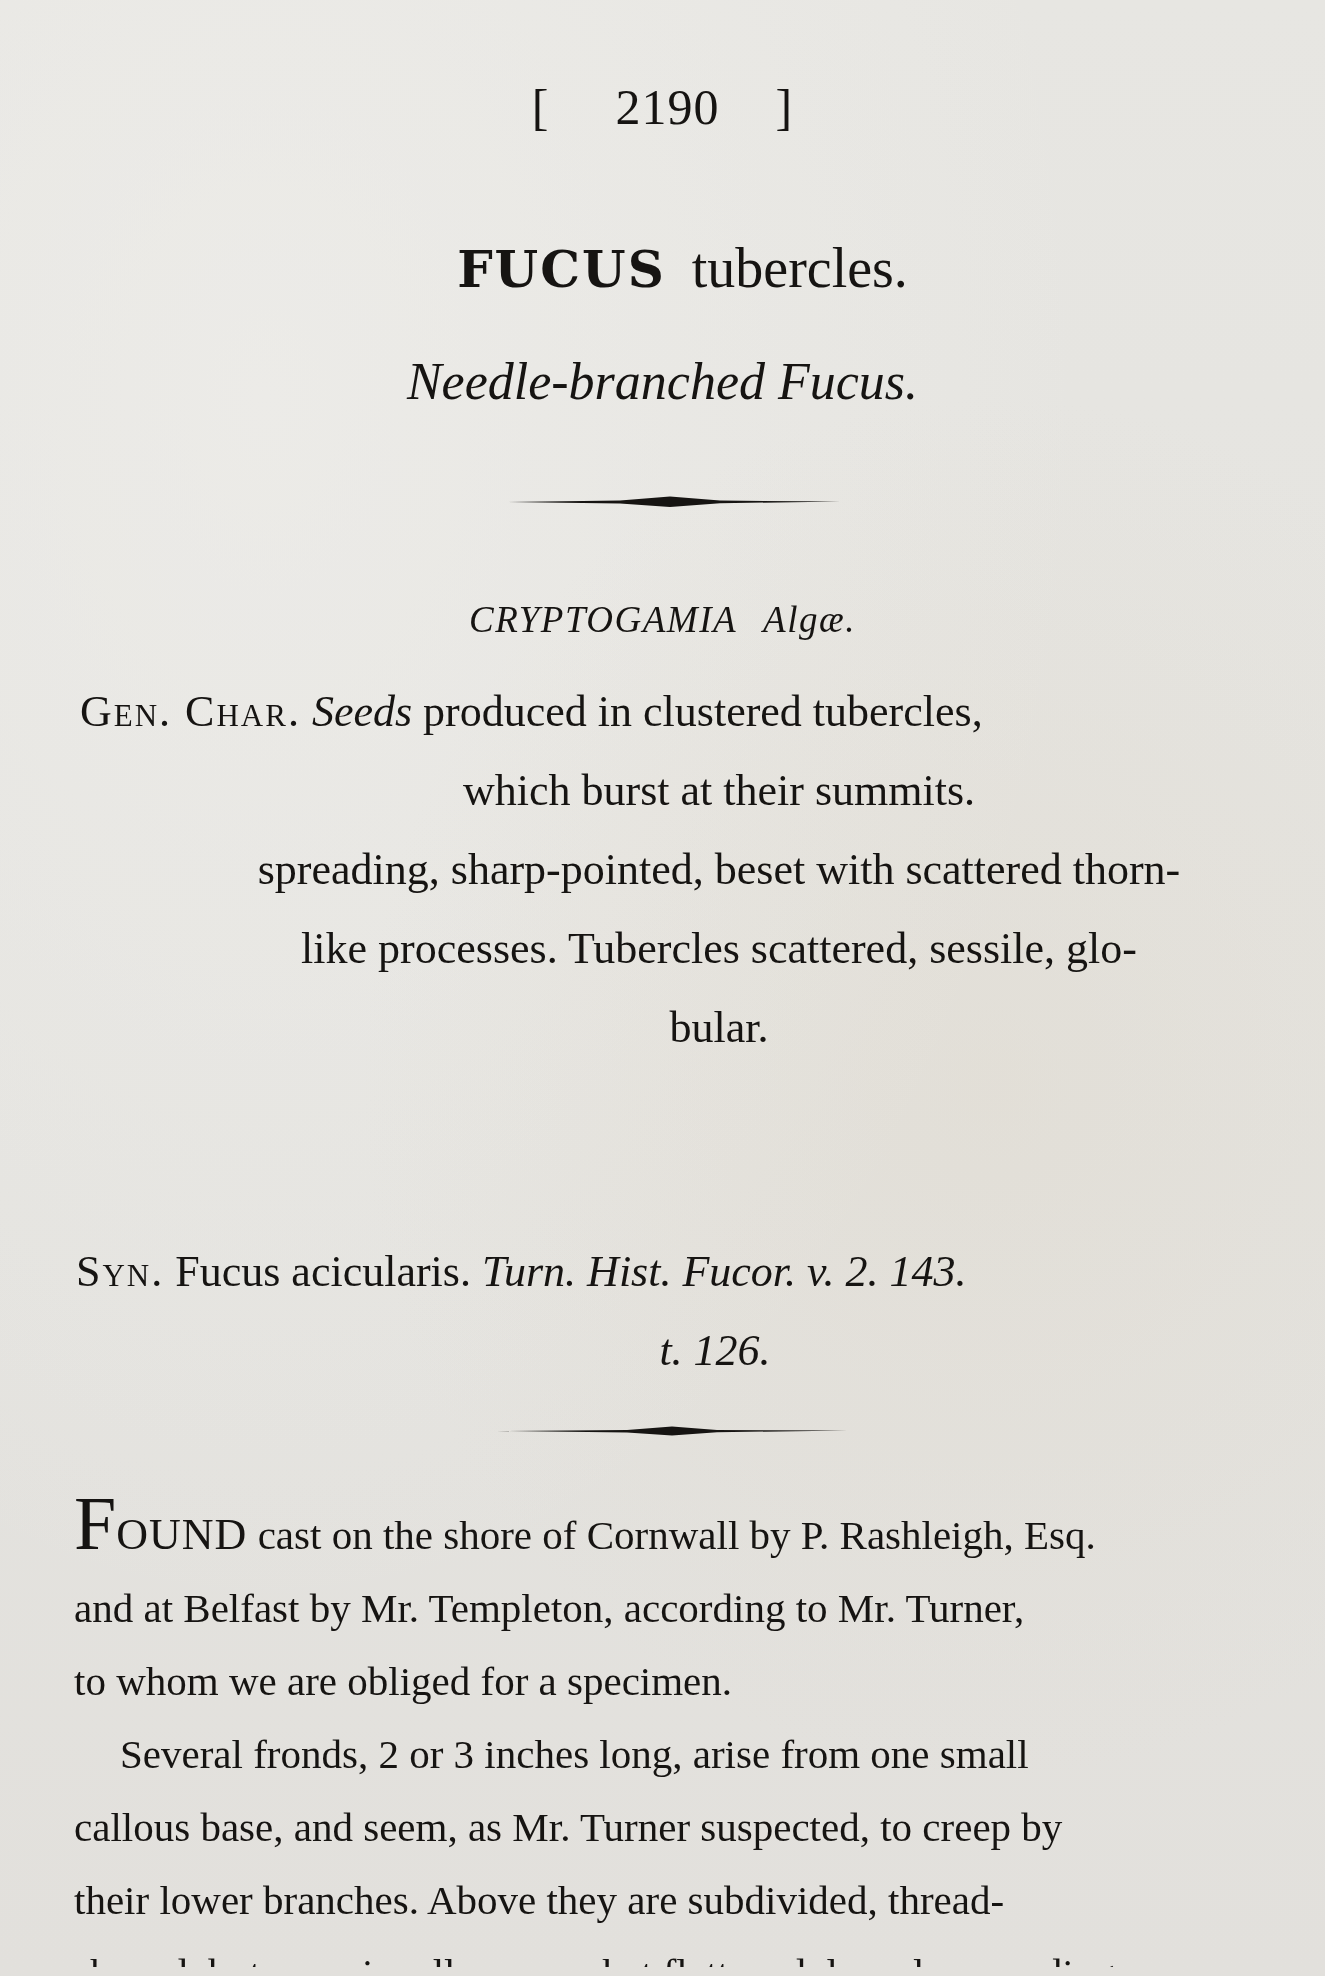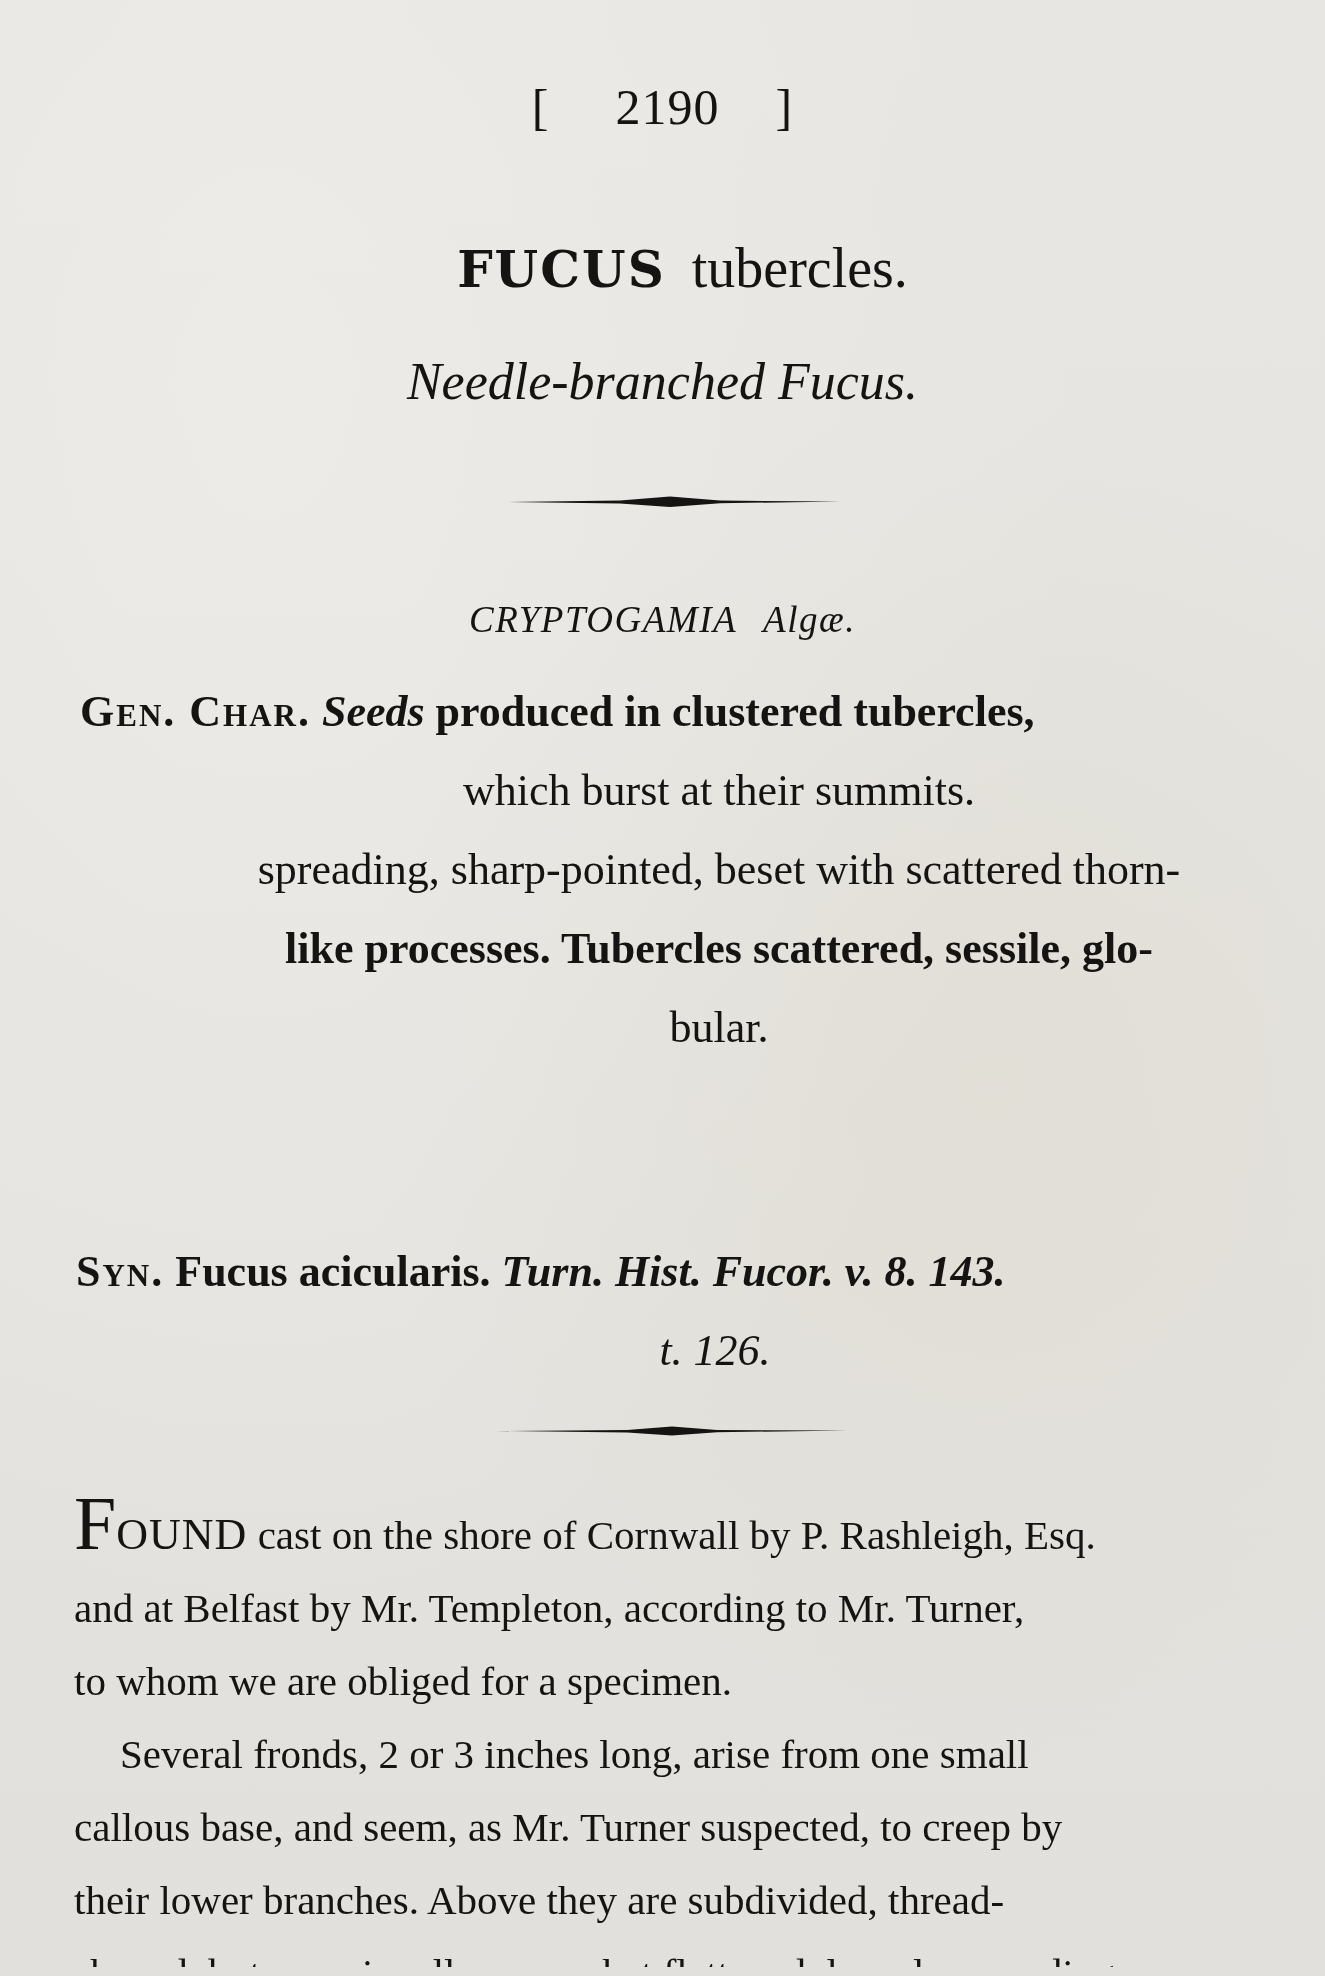--- a/index.html
+++ b/index.html
@@ -80,21 +80,20 @@
       display: block;
     }
     .entry .indent { padding-left: 108px; text-align: center; }
     .sc {
       font-variant: small-caps;
       letter-spacing: 2px;
     }
     .just {
       display: flex;
       justify-content: space-between;
-      font-weight: bold;
     }
     .it { font-style: italic; }
 
     .body-text {
       position: absolute;
       left: 74px;
       width: 1176px;
       font-size: 41px;
       line-height: 73px;
       font-family: "Liberation Serif", serif;
@@ -157,21 +156,21 @@
       <span>sessile,</span>
       <span>glo-</span>
     </div>
     <div class="line indent">bular.</div>
   </div>
 
   <div class="entry" style="top:1232px; left:76px;">
     <div class="line just">
       <span class="sc">Syn.</span>
       <span>Fucus acicularis.</span>
-      <span class="it">Turn. Hist. Fucor. v. 8. 143.</span>
+      <span class="it">Turn. Hist. Fucor. v. 2. 143.</span>
     </div>
     <div class="line indent">
       <span class="it">t. 126.</span>
     </div>
   </div>
 
   <div class="rule" style="left:497px; top:1424px;">
     <svg width="350" height="14" viewBox="0 0 350 14">
       <path d="M0 7 L130 6 L175 2.5 L220 6 L350 6.6 L220 8.2 L175 11.5 L130 8.4 Z" fill="#161412"></path>
     </svg>

